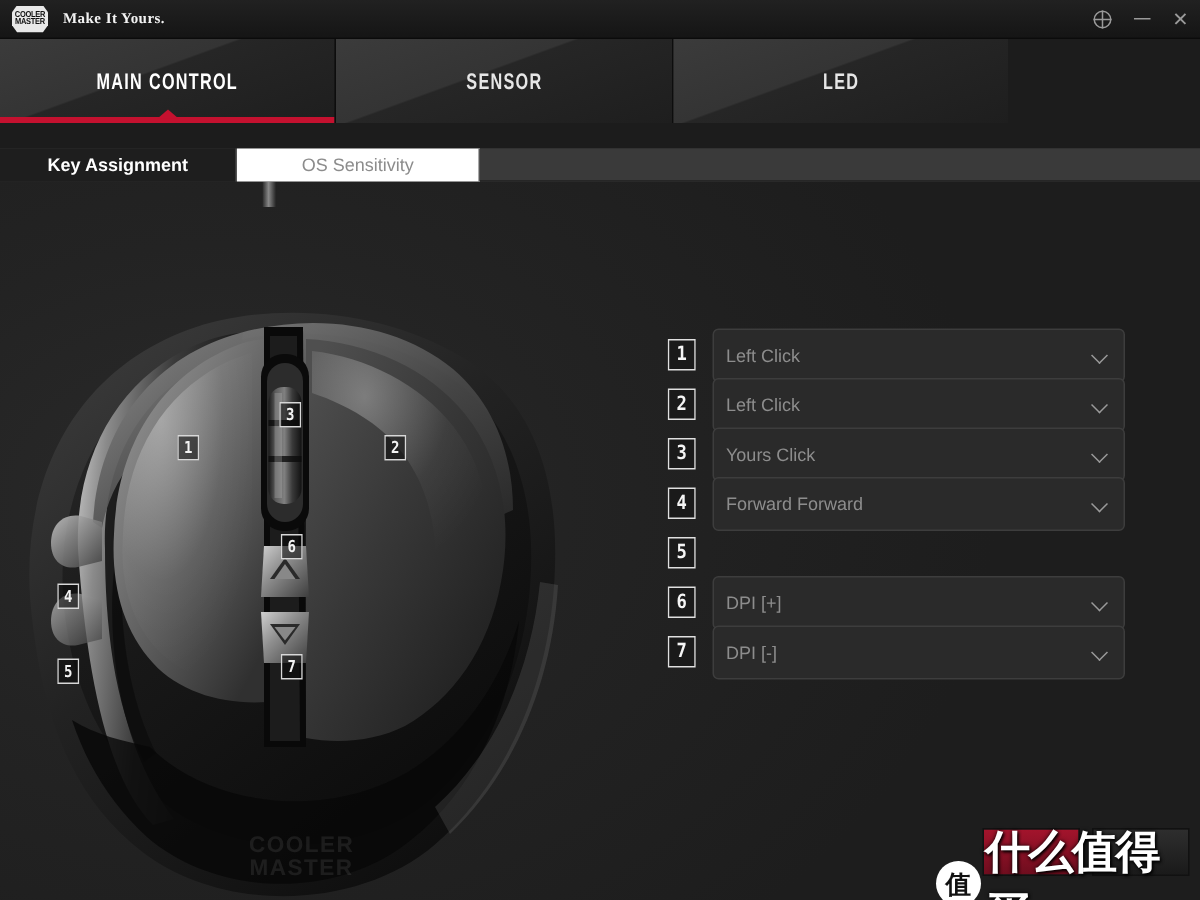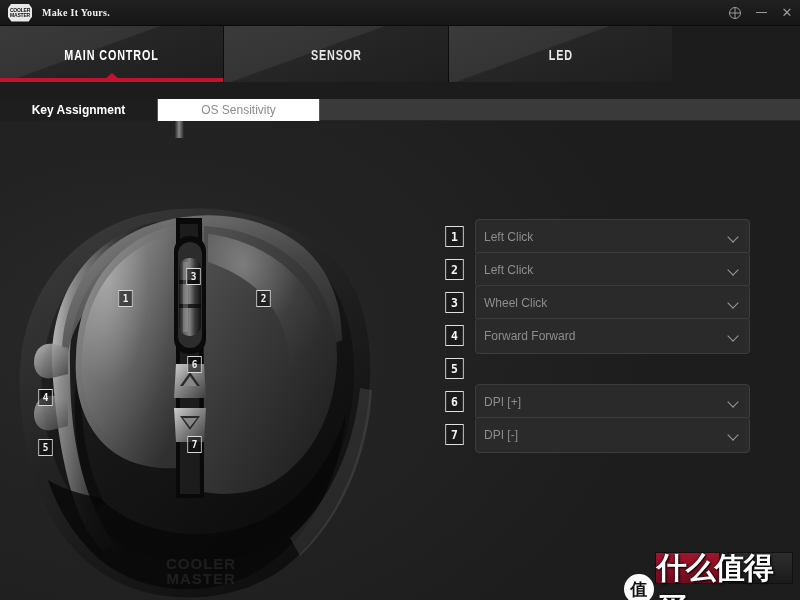--- a/index.html
+++ b/index.html
@@ -396,21 +396,21 @@
           <span class="dd-text">Left Click</span>
           <span class="chev"></span>
         </div>
       </div>
 
       <div class="assign-row">
         <div class="badge">
           <span>3</span>
         </div>
         <div class="dropdown">
-          <span class="dd-text">Wheel Click</span>
+          <span class="dd-text">Yours Click</span>
           <span class="chev"></span>
         </div>
       </div>
 
       <div class="assign-row">
         <div class="badge">
           <span>4</span>
         </div>
         <div class="dropdown">
           <span class="dd-text">Forward Forward</span>

